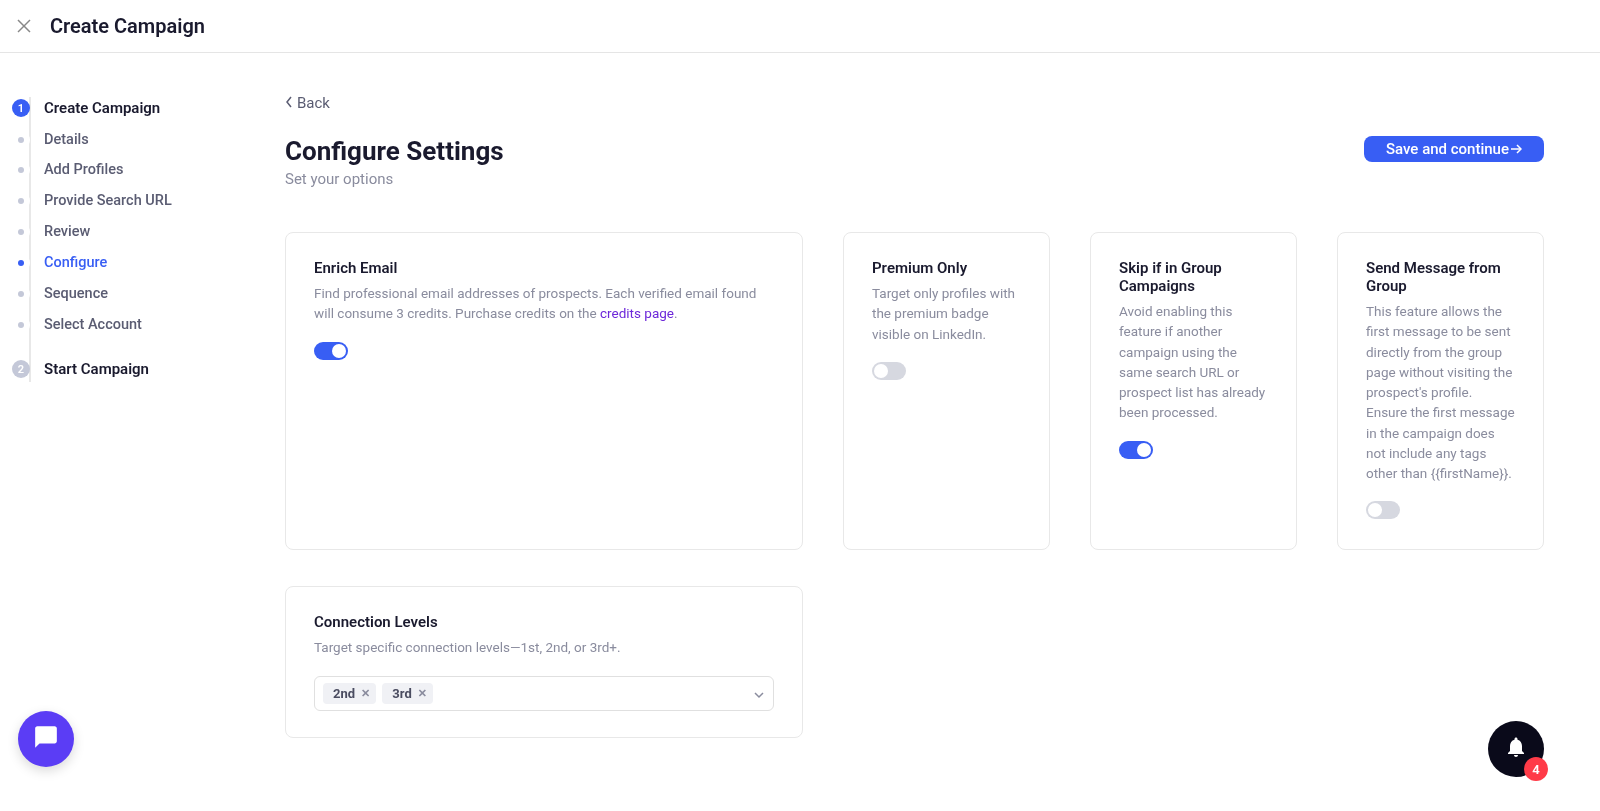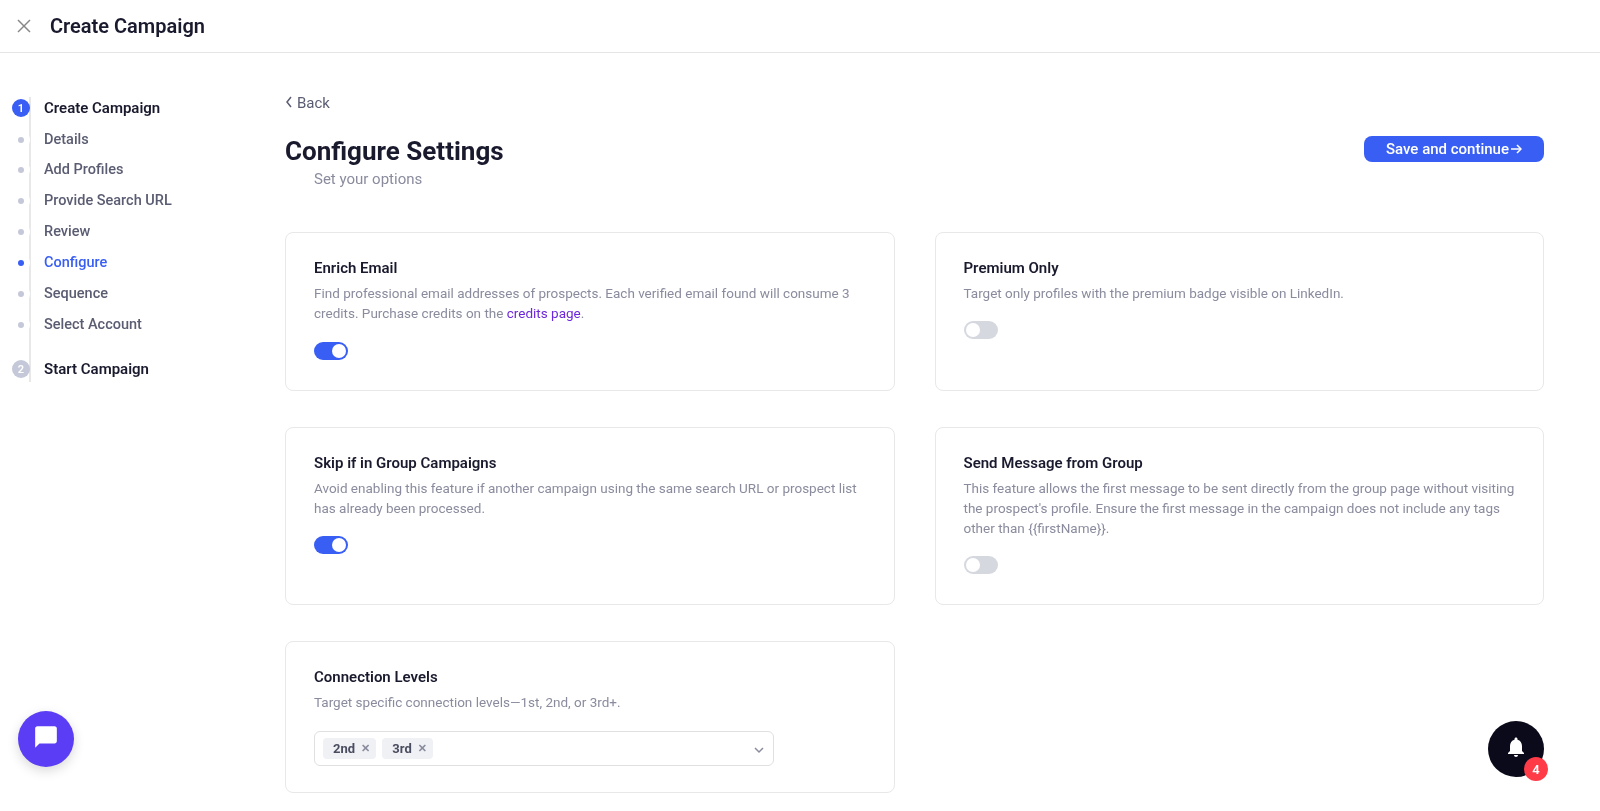--- a/index.html
+++ b/index.html
@@ -133,38 +133,37 @@
     }
     .title-block h1 {
       font-size: 26px;
       font-weight: 700;
       color: #1a1a2e;
       margin-bottom: 4px;
     }
     .title-block p {
       font-size: 15px;
       color: #8a8c9e;
-      margin-left: 29px;
     }
     .save-btn {
       background: #385ef4;
       color: #fff;
       border: none;
       border-radius: 8px;
       padding: 4px 22px;
       font-size: 15px;
       font-weight: 500;
       cursor: pointer;
       display: flex;
       align-items: center;
       gap: 1px;
     }
     .cards-grid {
       display: grid;
-      grid-template-columns: 1fr 1fr;
+      grid-template-columns: 1fr 1fr 1fr 1fr;
       gap: 36px 40px;
     }
     .card {
       border: 1px solid #e8e8e8;
       border-radius: 8px;
       padding: 26px 28px;
     }
     .card-title {
       font-size: 15px;
       font-weight: 600;

